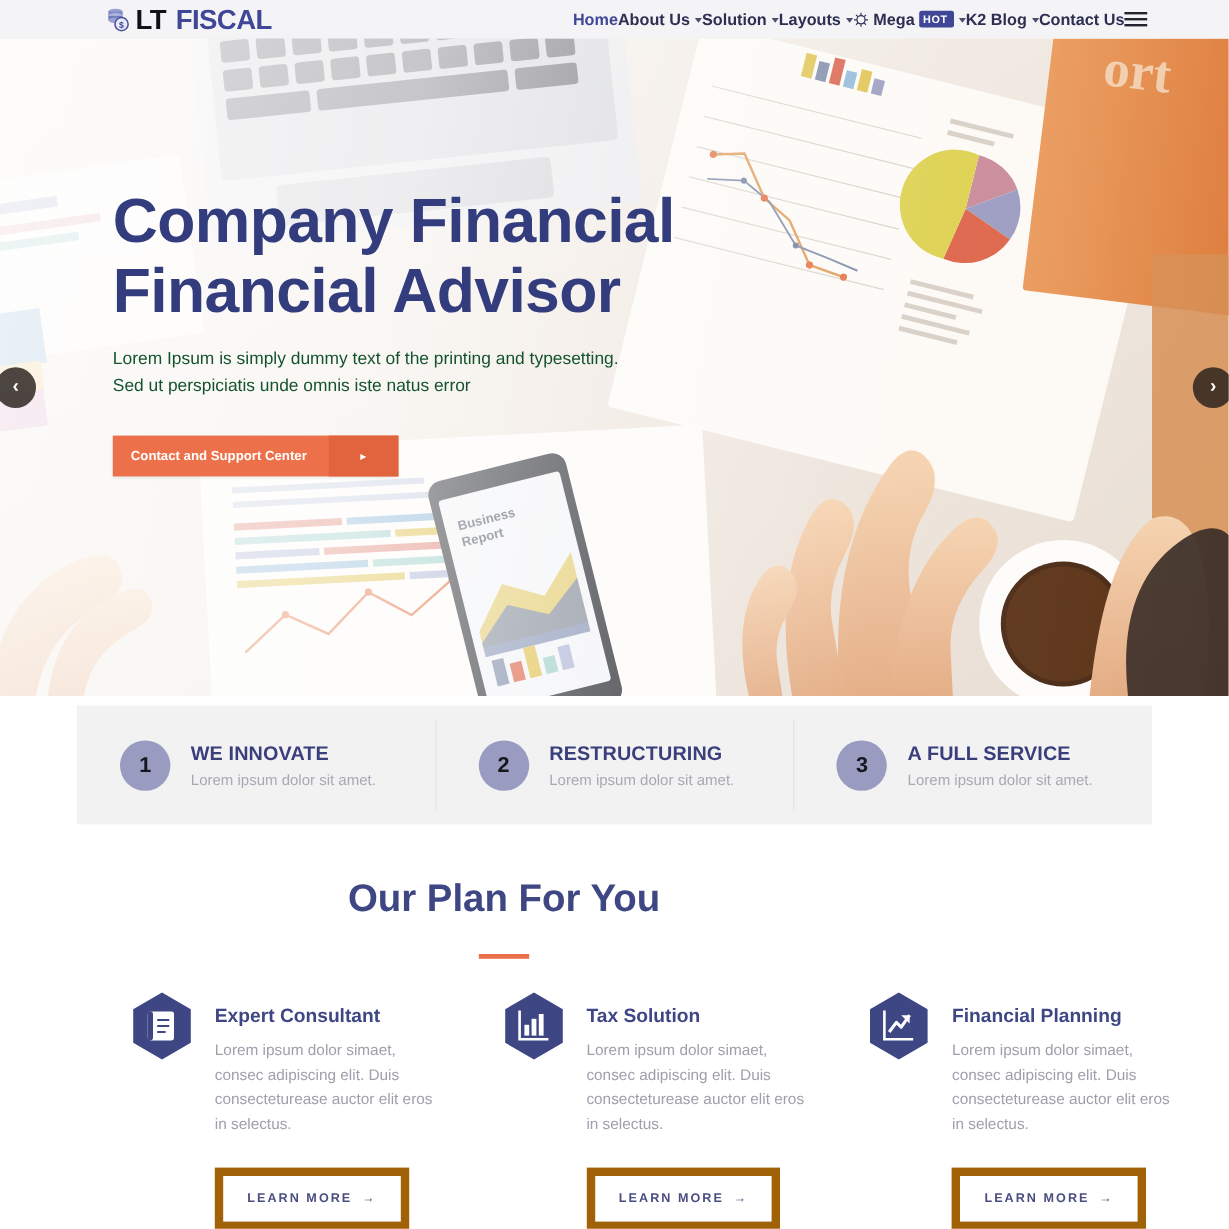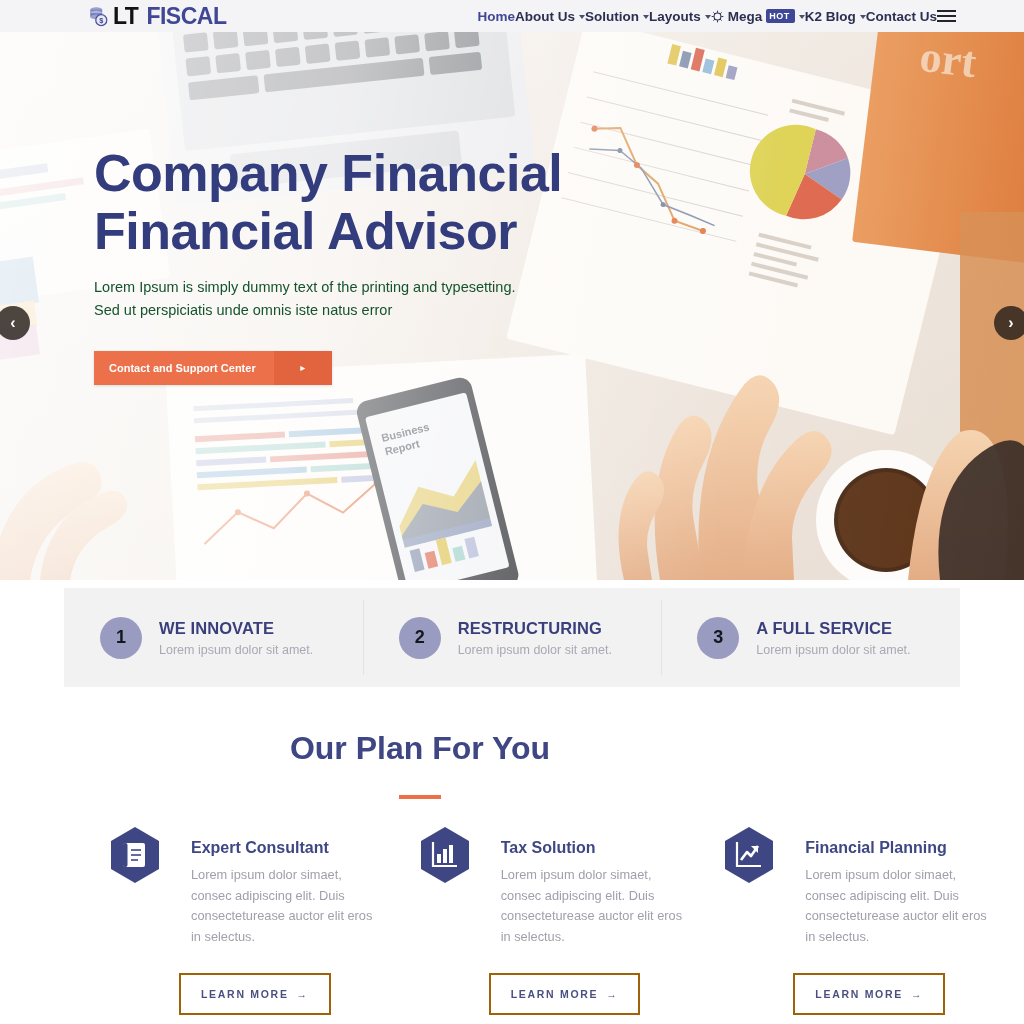--- a/index.html
+++ b/index.html
@@ -67,21 +67,21 @@
   .hero {
     position: absolute; top: 32px; left: 0; width: 1024px; height: 548px;
     overflow: hidden; background: #efe7e0;
   }
   .hero-bg { position: absolute; inset: 0; }
   .hero-fade {
     position: absolute; inset: 0;
     background: linear-gradient(100deg, rgba(255,255,255,.80) 0%, rgba(255,255,255,.62) 32%,
                 rgba(255,255,255,.30) 52%, rgba(255,255,255,.06) 72%, rgba(255,255,255,0) 100%);
   }
-  .hero-content { position: absolute; left: 94px; top: 112px; width: 560px; }
+  .hero-content { position: absolute; left: 94px; top: 124px; width: 560px; }
   .hero-title {
     font-size: 52px; line-height: 1.12; font-weight: bold;
     color: #333d7d; letter-spacing: -.5px;
   }
   .hero-sub {
     margin-top: 16px; font-size: 14.5px; line-height: 1.52; color: #14532d;
   }
   .hero-btn {
     margin-top: 30px; display: inline-flex; align-items: stretch;
     background: #ec7049; color: #fff; border: none; cursor: pointer;
@@ -124,28 +124,28 @@
   
   .plan-head { position: absolute; top: 730px; left: 0; width: 840px; text-align: center; }
   .plan-title { font-size: 32px; font-weight: bold; color: #3f4684; }
   .plan-rule { width: 42px; height: 4px; background: #ec7049; margin: 28px auto 0; }
 
   .cards { position: absolute; top: 826px; left: 0; width: 1024px; display: flex; }
   .card { flex: 1; padding: 0 28px 0 0; }
   .card:nth-child(1) { padding-left: 109px; }
   .card:nth-child(2) { padding-left: 9px; }
   .card:nth-child(3) { padding-left: 4px; }
-  .card-row { display: flex; gap: 30px; }
+  .card-row { display: flex; gap: 18px; }
   .hexa { width: 52px; height: 58px; flex: 0 0 52px; position: relative; }
   .hexa svg { display: block; }
   .card-title { font-size: 16px; font-weight: bold; color: #3f4684; padding-top: 13px; }
   .card-desc { font-size: 12.8px; line-height: 1.62; color: #9fa0ab; margin-top: 8px; max-width: 190px; }
   .learn {
     margin-top: 25px; margin-left: 70px; display: inline-flex; align-items: center; gap: 8px;
-    border: 2px solid #a16207; background: #fff; color: #4a4f82;
+    border: 7px solid #a16207; background: #fff; color: #4a4f82;
     font-size: 10.5px; font-weight: bold; letter-spacing: 1.7px;
     padding: 13px 20px; cursor: pointer;
   }
 </style>
 </head>
 <body>
 
 <div class="page">
 
   <div class="hero">

